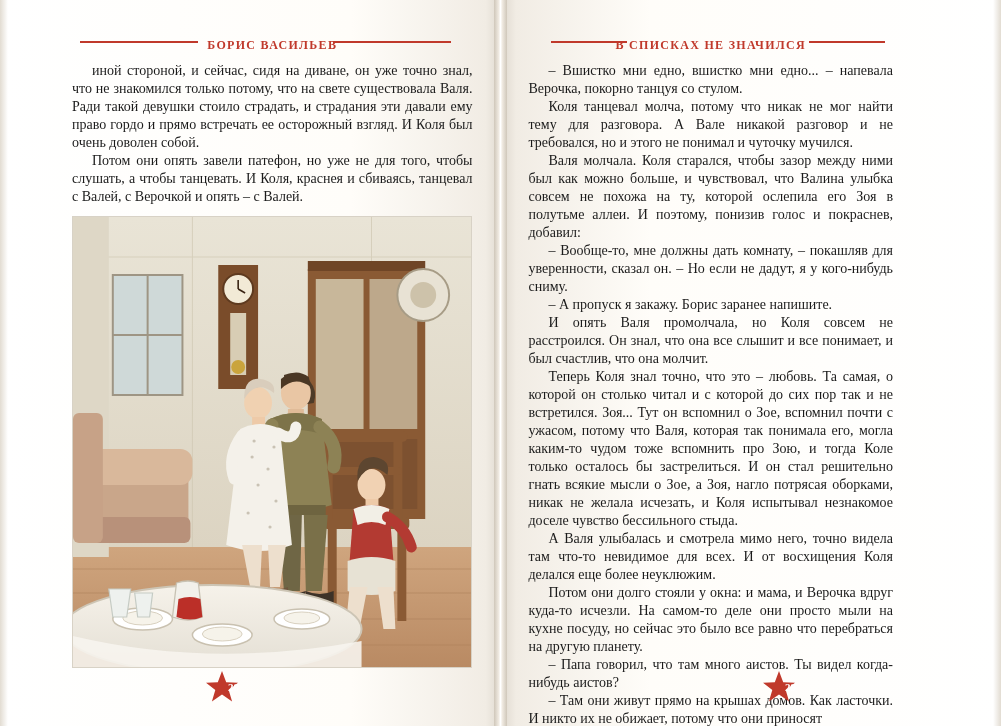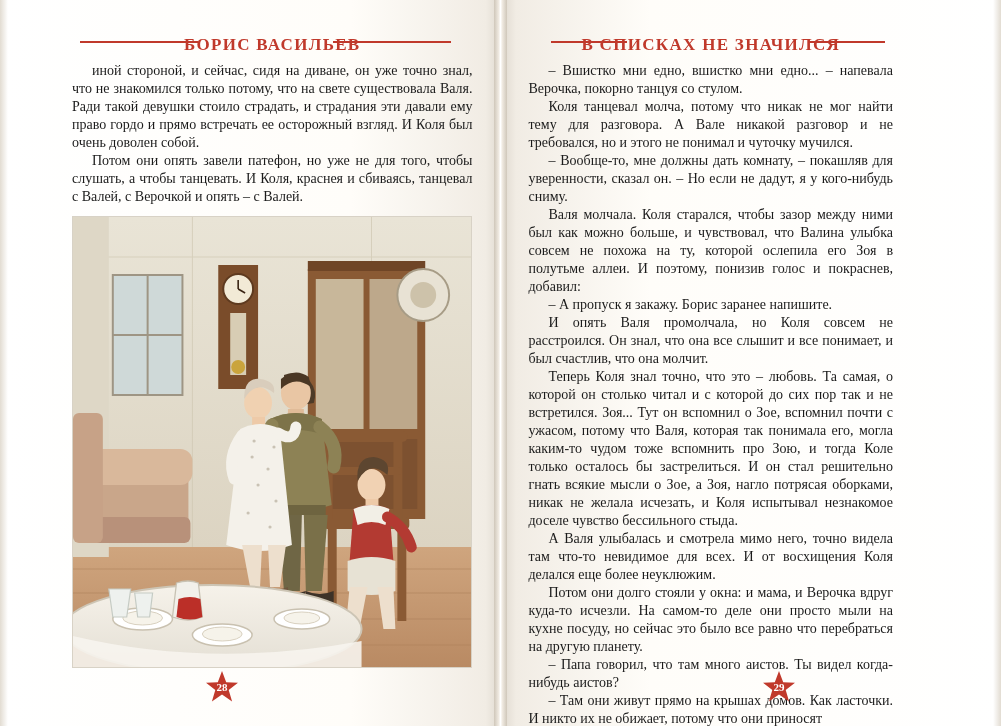--- a/index.html
+++ b/index.html
@@ -56,21 +56,21 @@
     top: 13px;
     height: 2px;
     background: #c0392b;
   }
   .header.left-head .rule.r1 { left: 8px; width: 118px; }
   .header.left-head .rule.r2 { right: 22px; width: 118px; }
   .header.right-head .rule.r1 { left: 22px; width: 76px; }
   .header.right-head .rule.r2 { right: 8px; width: 76px; }
   .header .title {
     font-family: "Liberation Serif", serif;
-    font-size: 17px;
+    font-size: 12px;
     letter-spacing: 1.3px;
     color: #c0392b;
     font-weight: bold;
     text-transform: uppercase;
     padding: 0 12px;
     background: transparent;
     white-space: nowrap;
   }
   .body-text {
     font-size: 14px;
@@ -104,21 +104,21 @@
     display: flex;
     justify-content: center;
     align-items: center;
   }
   .star {
     position: relative;
     width: 34px;
     height: 34px;
     display: flex;
     align-items: center;
-    justify-content: center;
+    justify-content: flex-end;
   }
   .star svg { position: absolute; inset: 0; }
   .star .num {
     position: relative;
     z-index: 2;
     font-size: 11px;
     color: #ffffff;
     font-family: "Liberation Serif", serif;
     font-weight: bold;
     margin-top: -1px;
@@ -312,22 +312,22 @@
   <div class="page right">
     <div class="header right-head">
       <div class="rule r1"></div>
       <div class="rule r2"></div>
       <div class="title">В списках не значился</div>
     </div>
 
     <div class="body-text">
       <p>– Вшистко мни едно, вшистко мни едно... – напевала Верочка, покорно танцуя со стулом.</p>
       <p>Коля танцевал молча, потому что никак не мог найти тему для разговора. А Вале никакой разговор и не требовался, но и этого не понимал и чуточку мучился.</p>
+      <p>Валя молчала. Коля старался, чтобы зазор между ними был как можно больше, и чувствовал, что Валина улыбка совсем не похожа на ту, которой ослепила его Зоя в полутьме аллеи. И поэтому, понизив голос и покраснев, добавил:</p>
       <p>– Вообще-то, мне должны дать комнату, – покашляв для уверенности, сказал он. – Но если не дадут, я у кого-нибудь сниму.</p>
-      <p>Валя молчала. Коля старался, чтобы зазор между ними был как можно больше, и чувствовал, что Валина улыбка совсем не похожа на ту, которой ослепила его Зоя в полутьме аллеи. И поэтому, понизив голос и покраснев, добавил:</p>
       <p>– А пропуск я закажу. Борис заранее напишите.</p>
       <p>И опять Валя промолчала, но Коля совсем не расстроился. Он знал, что она все слышит и все понимает, и был счастлив, что она молчит.</p>
       <p>Теперь Коля знал точно, что это – любовь. Та самая, о которой он столько читал и с которой до сих пор так и не встретился. Зоя... Тут он вспомнил о Зое, вспомнил почти с ужасом, потому что Валя, которая так понимала его, могла каким-то чудом тоже вспомнить про Зою, и тогда Коле только осталось бы застрелиться. И он стал решительно гнать всякие мысли о Зое, а Зоя, нагло потрясая оборками, никак не желала исчезать, и Коля испытывал незнакомое доселе чувство бессильного стыда.</p>
       <p>А Валя улыбалась и смотрела мимо него, точно видела там что-то невидимое для всех. И от восхищения Коля делался еще более неуклюжим.</p>
       <p>Потом они долго стояли у окна: и мама, и Верочка вдруг куда-то исчезли. На самом-то деле они просто мыли на кухне посуду, но сейчас это было все равно что перебраться на другую планету.</p>
       <p>– Папа говорил, что там много аистов. Ты видел когда-нибудь аистов?</p>
       <p>– Там они живут прямо на крышах домов. Как ласточки. И никто их не обижает, потому что они приносят</p>
     </div>
 
     <div class="page-number">

